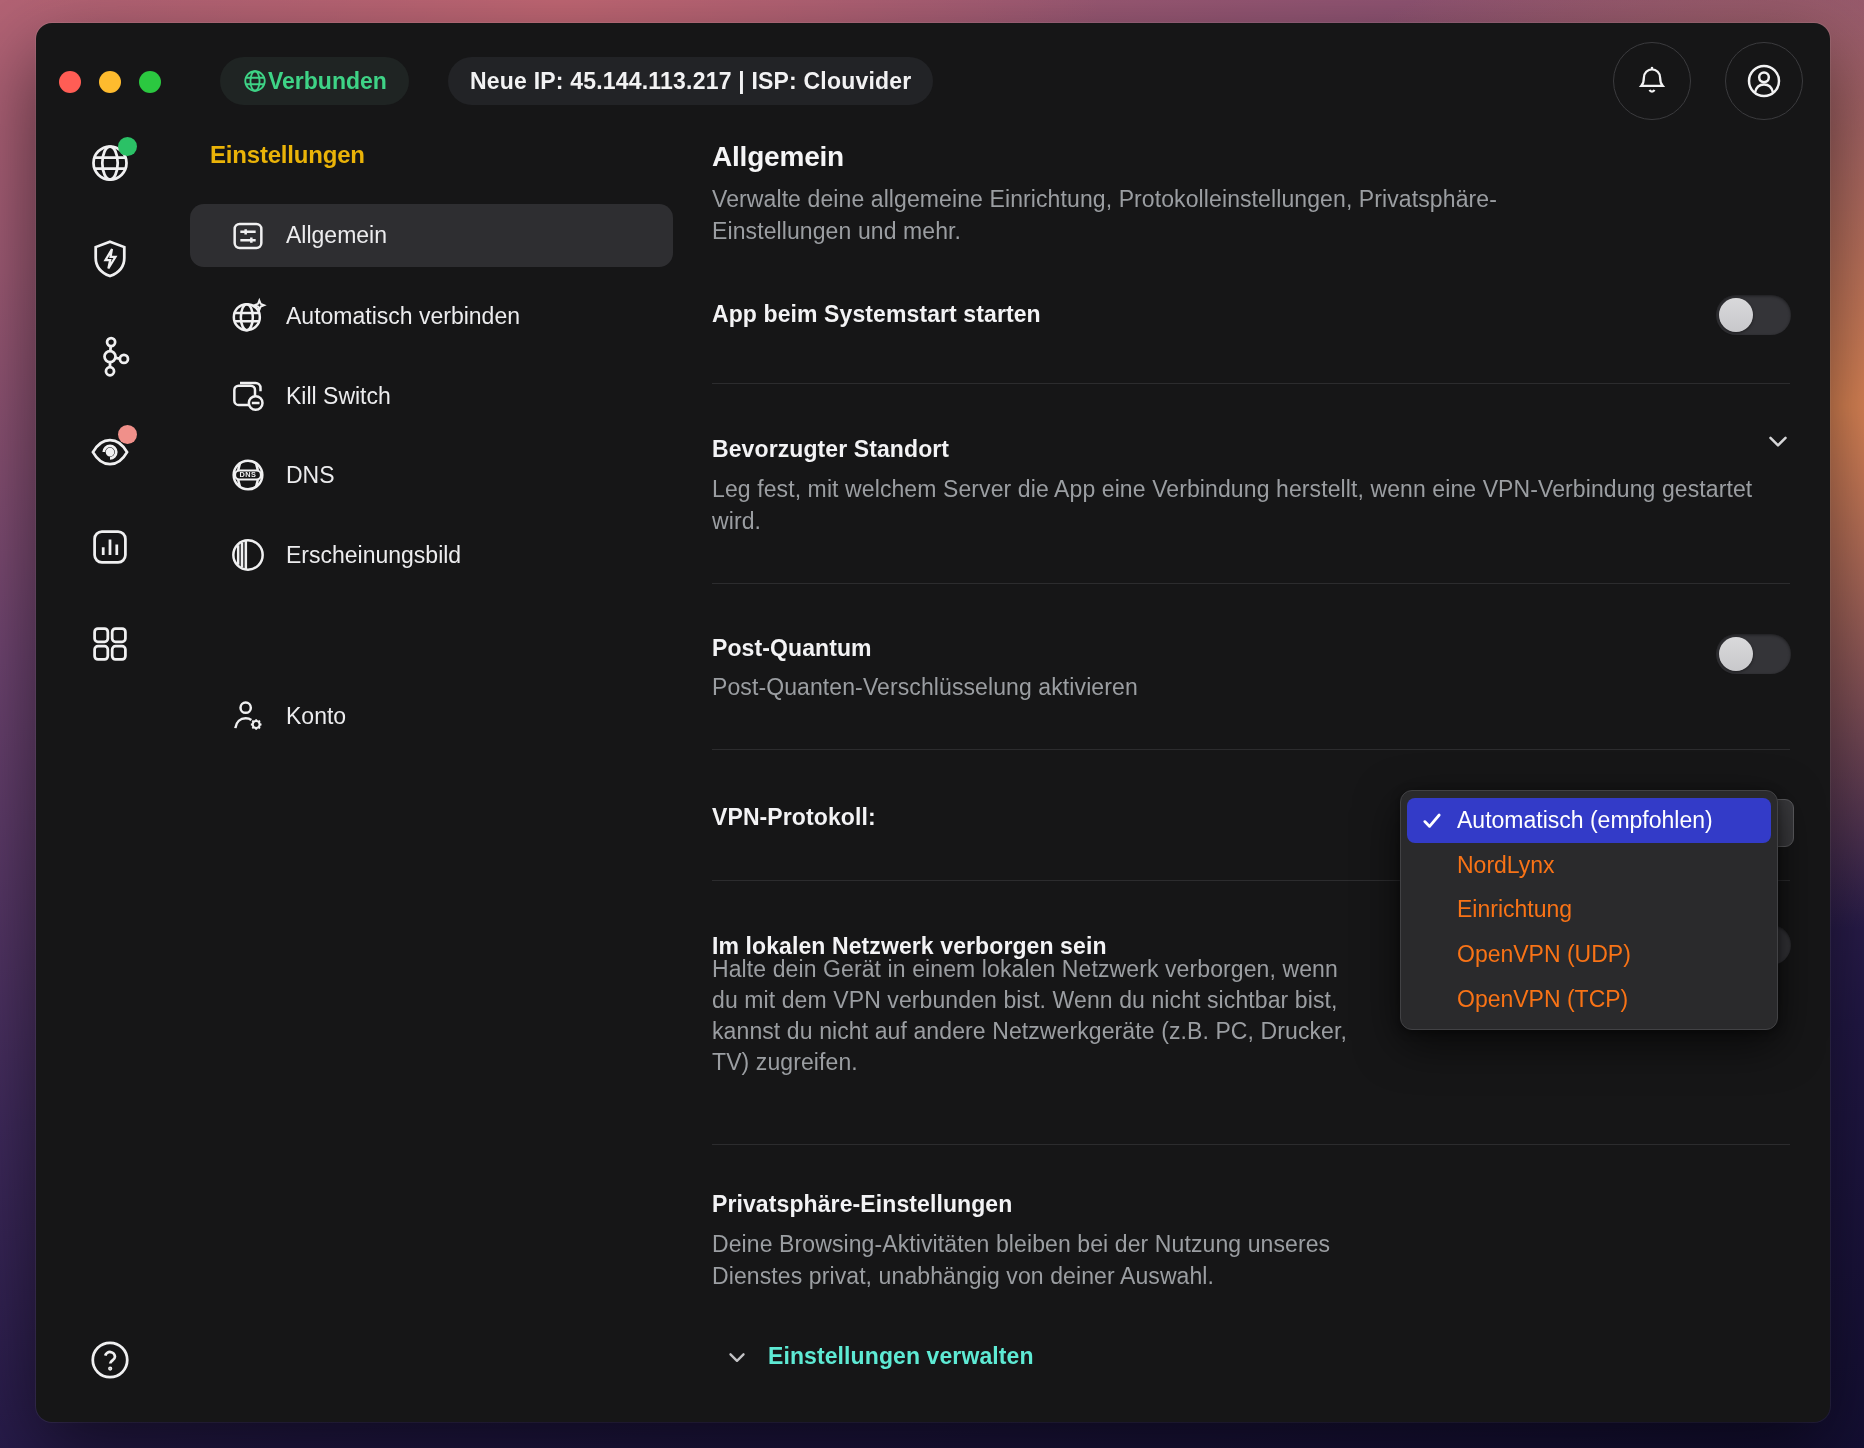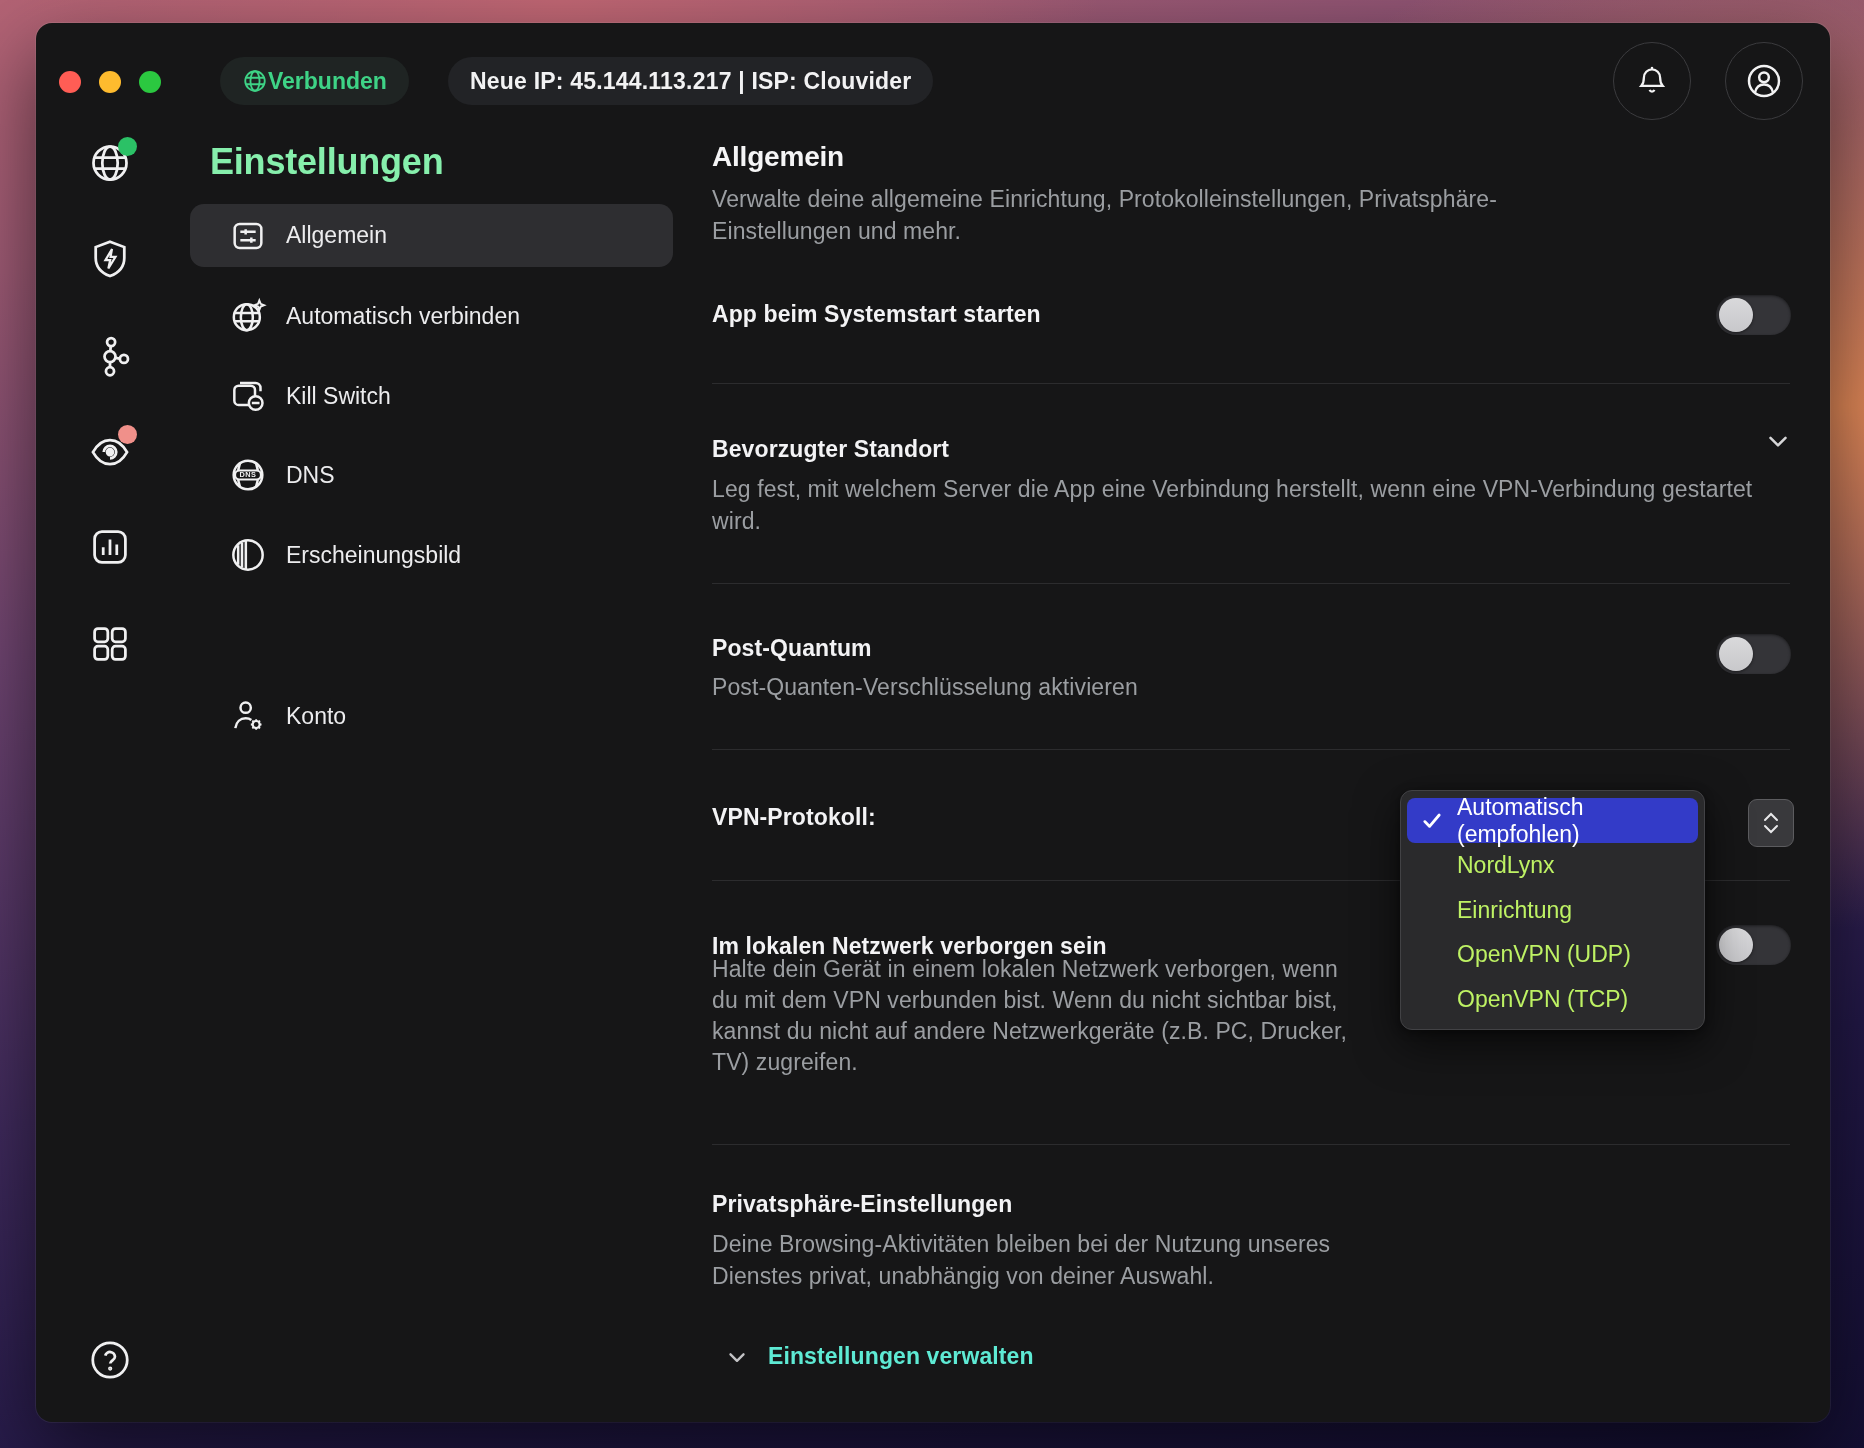--- a/index.html
+++ b/index.html
@@ -31,21 +31,21 @@
     position:absolute; top:19px; width:78px; height:78px; border-radius:50%;
     border:1.5px solid #3b3b3e; display:flex; align-items:center; justify-content:center;
   }
   
   .rail-item { position:absolute; left:52px; width:44px; height:44px; }
   .badge-dot { position:absolute; top:-4px; right:-5px; width:19px; height:19px; border-radius:50%; }
   .help-btn {
     position:absolute; left:52px; top:1315px; width:44px; height:44px; border-radius:50%;
   }
   
-  .nav-title { position:absolute; left:174px; top:118px; font-size:36px; font-weight:700; color:#86efac; letter-spacing:-.2px; }
+  .nav-title { position:absolute; left:174px; top:118px; font-size:24px; font-weight:700; color:#eab308; letter-spacing:-.2px; }
   .nav-item {
     position:absolute; left:154px; width:483px; height:64px; border-radius:14px;
     display:flex; align-items:center; padding-left:36px; gap:16px;
     color:#ececee; font-size:23px; cursor:default;
   }
   .nav-item.selected { background:#2e2e31; }
   .nav-icon { width:44px; height:44px; flex:0 0 44px; display:flex; align-items:center; justify-content:center; }
   
   .main-title { position:absolute; left:676px; top:118px; font-size:28px; font-weight:700; color:#f5f5f6; letter-spacing:-.2px; }
   .desc { color:#9b9ea2; font-size:23px; line-height:32px; letter-spacing:.1px; }
@@ -61,28 +61,28 @@
   }
   .chev { position:absolute; width:30px; height:30px; }
   
   .stepper {
     position:absolute; left:1712px; top:776px; width:46px; height:48px; border-radius:9px;
     background:#39393c; border:1px solid #5c5c5f; z-index:5;
     display:flex; flex-direction:column; align-items:center; justify-content:center; gap:2px;
   }
   .ghost-toggle { z-index:4; }
   .dropdown {
-    position:absolute; left:1364px; top:767px; width:305px; height:240px; z-index:50;
+    position:absolute; left:1364px; top:767px; width:378px; height:240px; z-index:50;
     background:#2a2a2c; border:1px solid #424245; border-radius:12px;
     box-shadow:0 14px 44px rgba(0,0,0,.6), 0 2px 10px rgba(0,0,0,.4);
     padding:7px 6px; display:flex; flex-direction:column;
   }
   .option {
     height:45px; border-radius:8px; display:flex; align-items:center;
-    color:#bef264; font-size:23px; padding-left:50px; position:relative;
+    color:#f97316; font-size:23px; padding-left:50px; position:relative;
   }
   .option.selected { background:#333bc8; color:#ffffff; font-weight:500; }
   .option .check { position:absolute; left:13px; top:11px; }
   
   .manage-row { position:absolute; left:688px; top:1320px; display:flex; align-items:center; gap:18px; }
   .manage-label { font-size:23px; font-weight:700; color:#5eead4; letter-spacing:.1px; }
   svg { display:block; }
 </style>
 </head>
 <body>

